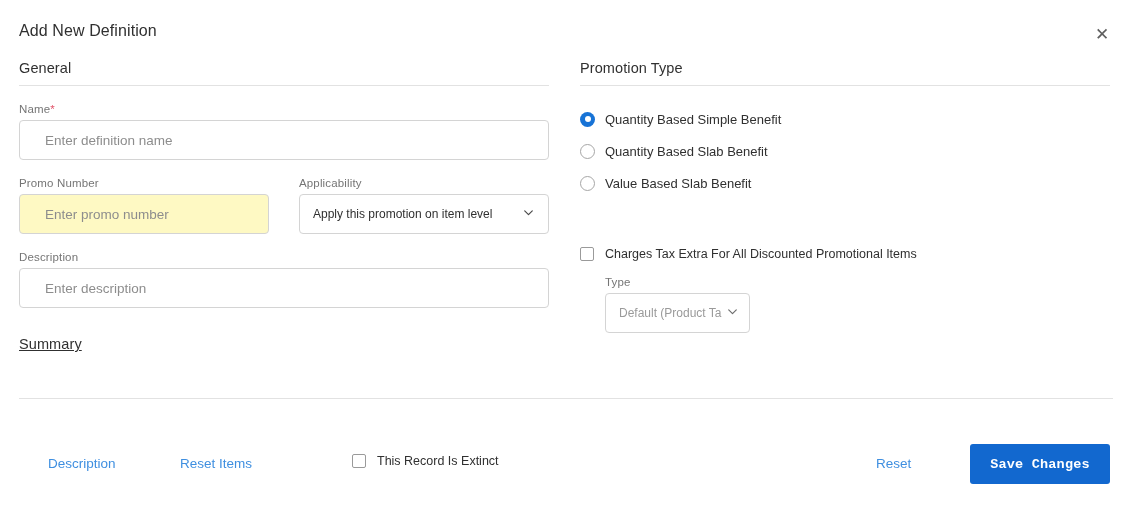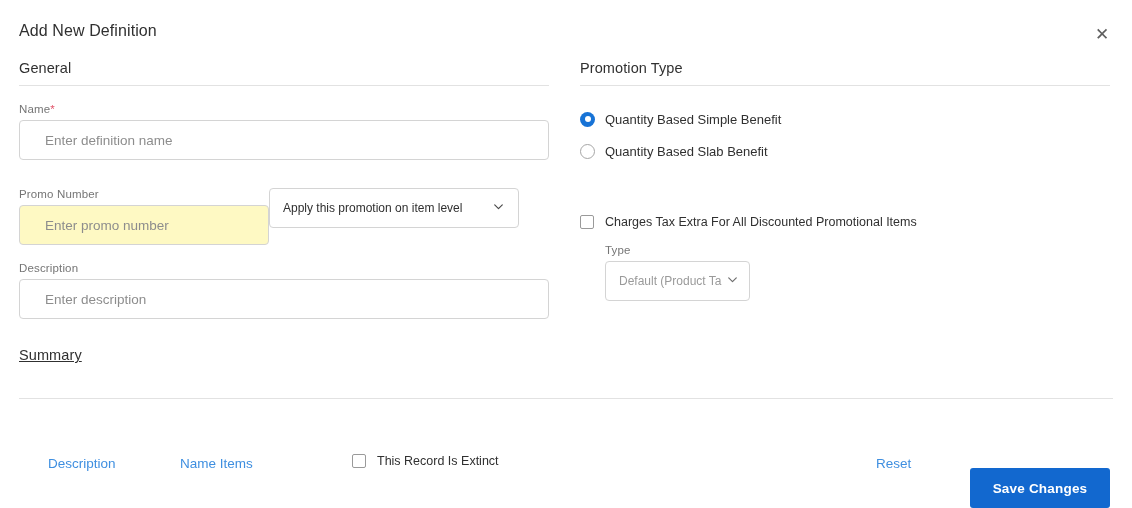--- a/index.html
+++ b/index.html
@@ -113,21 +113,22 @@
     overflow: hidden;
   }
   .select-box.clipped .chev {
     position: absolute;
     right: 10px;
   }
 
   
   .row-two {
     display: flex;
-    margin-top: 28px;
+    gap: 30px;
+    margin-top: 17px;
   }
   .row-two > div { width: 250px; }
 
   
   .radio-list { margin-top: 17px; }
   .radio-row {
     display: flex;
     align-items: center;
     height: 32px;
     cursor: pointer;
@@ -196,30 +197,30 @@
   .lnk-conditions { left: 48px;  top: 57px; }
   .lnk-showitems  { left: 180px; top: 57px; }
   .lnk-reset      { left: 876px; top: 57px; }
 
   .extinct-row {
     position: absolute;
     left: 352px; top: 55px;
   }
   .save-btn {
     position: absolute;
-    left: 970px; top: 468px;
+    left: 970px; top: 444px;
     width: 140px; height: 40px;
     background: #1268cf;
     color: #ffffff;
     border: none;
     border-radius: 3px;
     font-size: 13.5px;
     font-weight: bold;
     cursor: pointer;
-    font-family: Liberation Sans, sans-serif;
+    font-family: Liberation Mono, monospace;
     letter-spacing: .2px;
   }
 </style>
 </head>
 <body>
 
 <div class="dialog-title">Add New Definition</div>
 <button class="close-btn">✕</button>
 
 <div class="body-area">
@@ -232,20 +233,21 @@
       <div class="field-label"><span>Name</span><span class="req">*</span></div>
       <input class="txt-input" type="text" placeholder="Enter definition name" style="">
     </div>
 
     <div class="row-two">
       <div>
         <div class="field-label">Promo Number</div>
         <input class="txt-input is-disabled" type="text" disabled="" placeholder="Enter promo number" style="">
       </div>
       <div>
+        <div class="field-label">Applicability</div>
         <div class="select-box">
           <span class="sel-val">Apply this promotion on item level</span>
           <span class="chev">
             <svg width="13" height="13" viewBox="0 0 24 24" fill="none" stroke="#4a4a4a" stroke-width="2.2" stroke-linecap="round" stroke-linejoin="round">
                 <polyline points="5 9 12 16 19 9"></polyline>
               </svg>
           </span>
         </div>
       </div>
     </div>
@@ -263,20 +265,24 @@
     <div class="section-rule"></div>
 
     <div class="radio-list">
       <div class="radio-row">
         <span class="radio on"></span>
         <span class="radio-label">Quantity Based Simple Benefit</span>
       </div>
       <div class="radio-row">
         <span class="radio"></span>
         <span class="radio-label">Quantity Based Slab Benefit</span>
+      </div>
+      <div class="radio-row">
+        <span class="radio"></span>
+        <span class="radio-label">Value Based Slab Benefit</span>
       </div>
     </div>
 
     <div class="tax-block">
       <div class="check-row">
         <span class="checkbox"></span>
         <span class="check-label">Charges Tax Extra For All Discounted Promotional Items</span>
       </div>
 
       <div class="type-block">
@@ -290,21 +296,21 @@
           </span>
         </div>
       </div>
     </div>
   </div>
 </div>
 
 <div class="footer-rule"></div>
 <div class="footer">
   <button class="link-btn lnk-conditions">Description</button>
-  <button class="link-btn lnk-showitems">Name Items</button>
+  <button class="link-btn lnk-showitems">Reset Items</button>
 
   <div class="check-row extinct-row">
     <span class="checkbox"></span>
     <span class="check-label">This Record Is Extinct</span>
   </div>
 
   <button class="link-btn lnk-reset">Reset</button>
 </div>
 <button class="save-btn">Save Changes</button>
 

